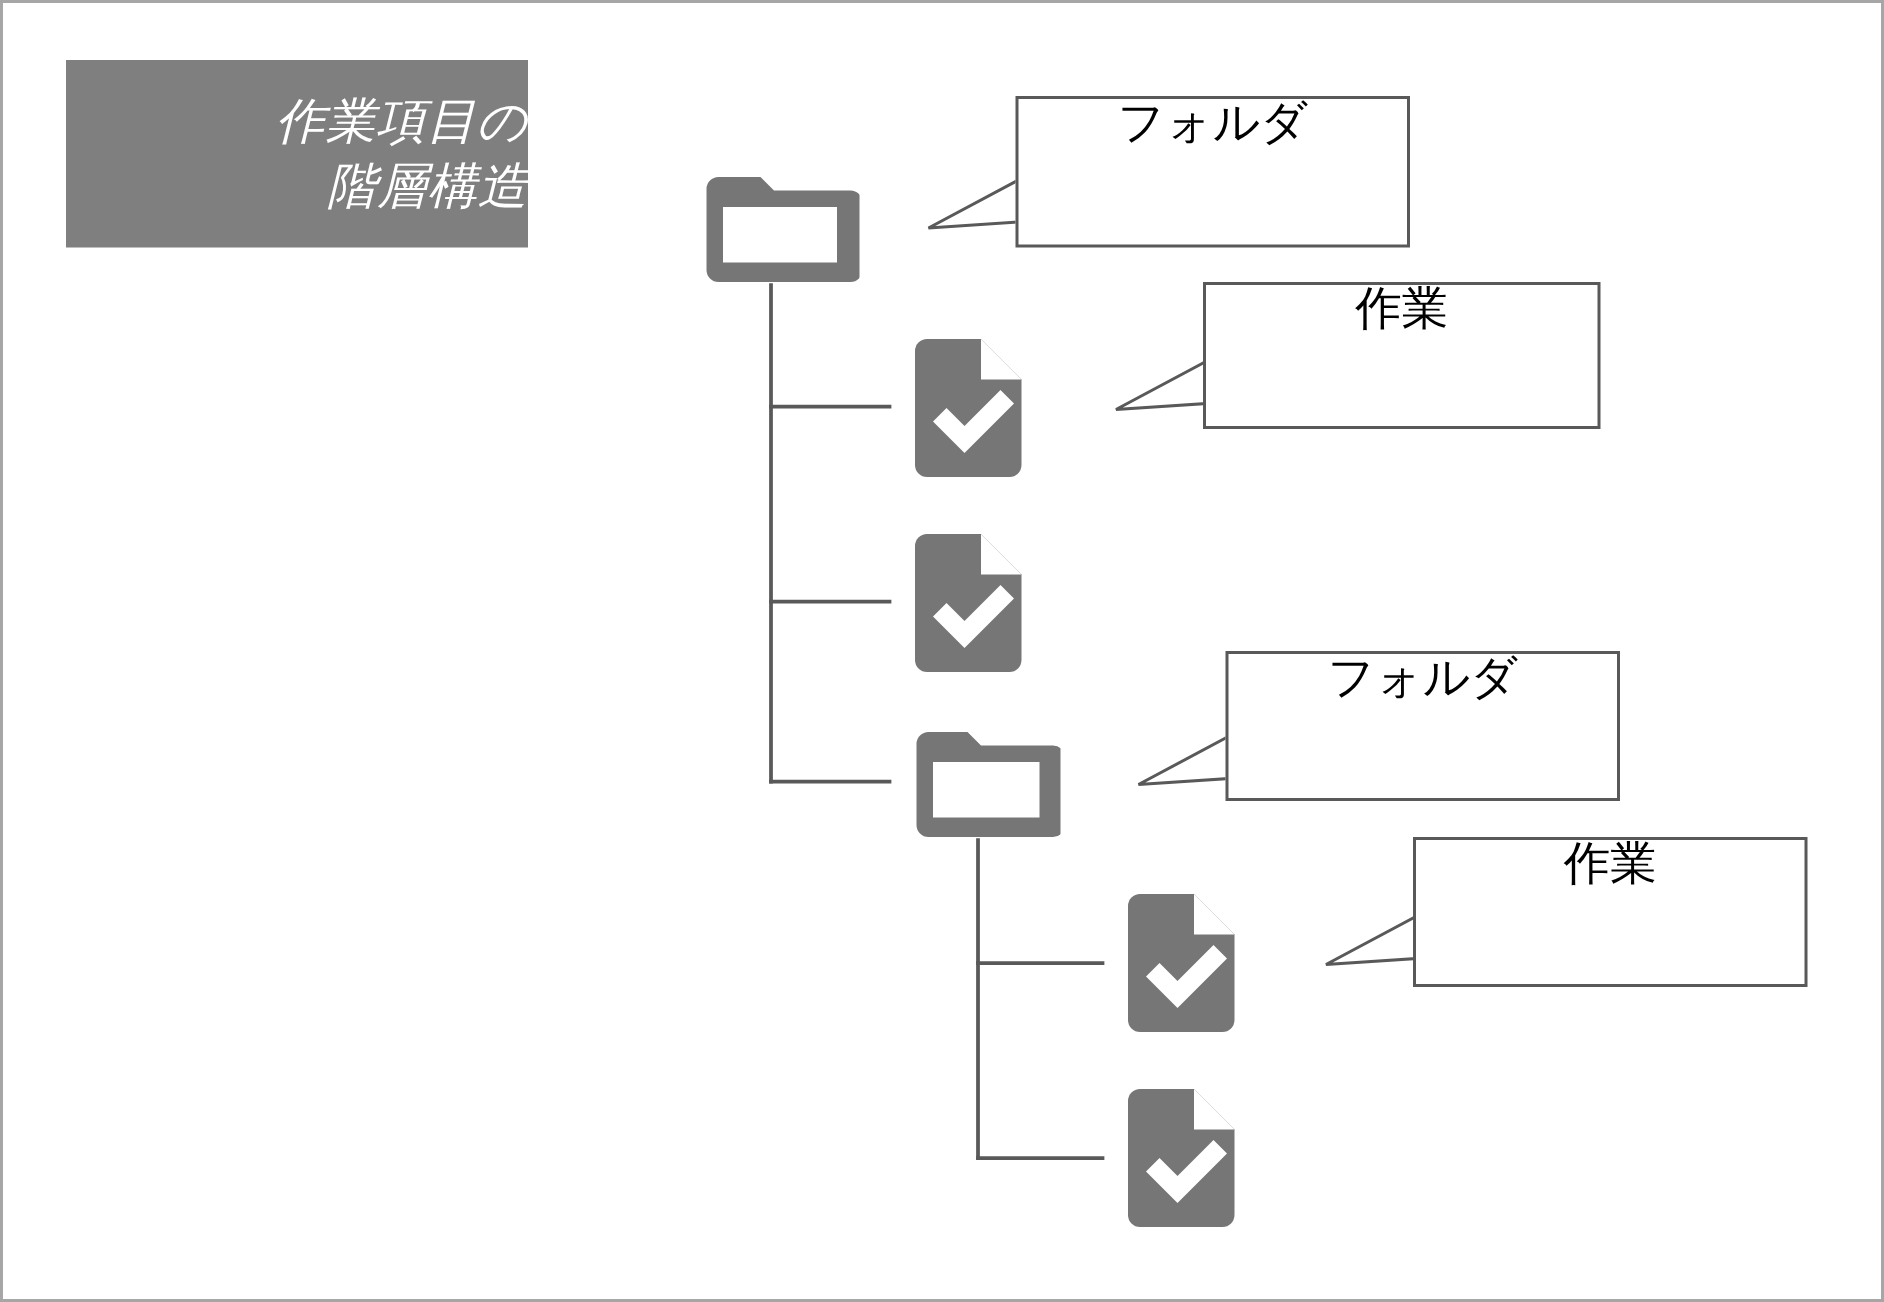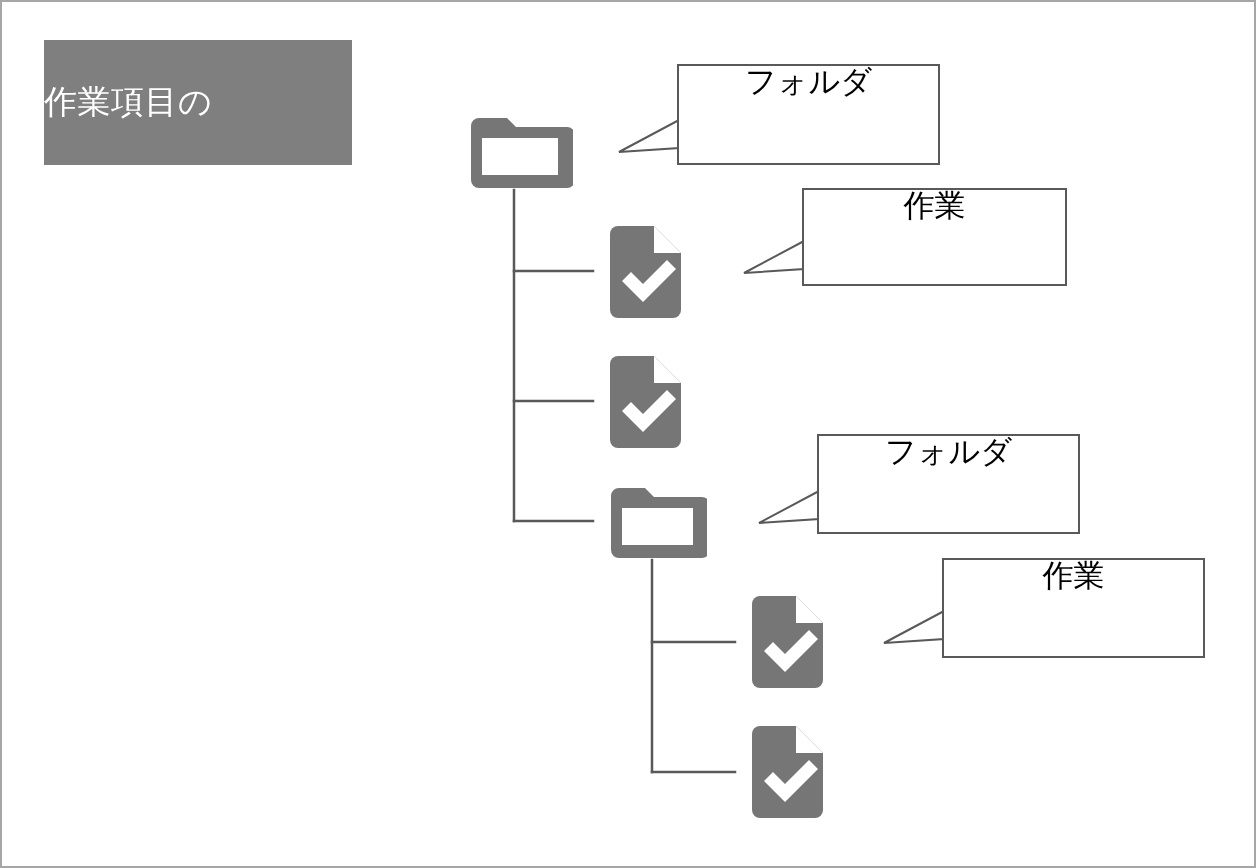--- a/index.html
+++ b/index.html
@@ -28,23 +28,24 @@
   }
   .title-box {
     position: absolute;
     left: 42px;
     top: 38px;
     width: 308px;
     height: 125px;
     background: #7f7f7f;
     display: flex;
     flex-direction: column;
-    align-items: flex-start;
+    align-items: flex-end;
     justify-content: center;
     box-sizing: border-box;
+    font-style: italic;
   }
   .title-line {
     color: #ffffff;
     font-size: 33px;
     line-height: 1.28;
     letter-spacing: 0.5px;
     white-space: nowrap;
   }
   .callout {
     position: absolute;
@@ -69,20 +70,21 @@
     display: block;
   }
 </style>
 </head>
 <body>
 
 <div id="canvas">
 
   <div class="title-box">
     <div class="title-line">作業項目の</div>
+    <div class="title-line">階層構造</div>
   </div>
 
   <svg id="diagram-svg" viewBox="0 0 1256 868">
     <g stroke="#595959" stroke-width="2.5" fill="none" stroke-linecap="square">
 
       <path d="M 512 188 L 512 519"></path>
 
       <path d="M 512 269 L 591 269"></path>
       <path d="M 512 399 L 591 399"></path>
       <path d="M 512 519 L 591 519"></path>

